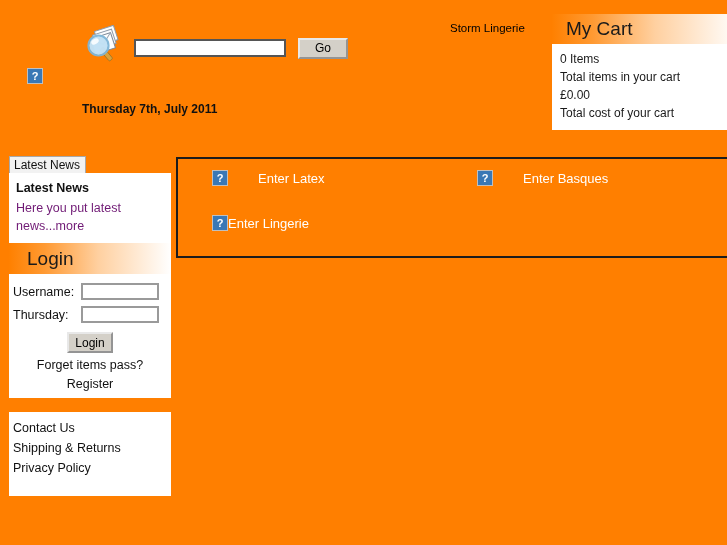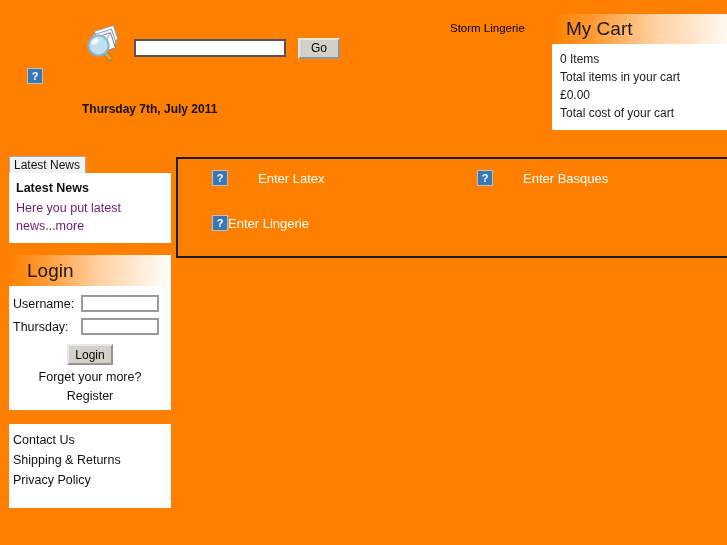--- a/index.html
+++ b/index.html
@@ -62,21 +62,21 @@
     box-sizing: border-box;
     border: 2px solid #555555;
     background: #ffffff;
     font-family: "Liberation Sans", sans-serif;
     font-size: 12px;
     padding: 1px 3px;
     outline: none;
   }
   #go-button {
     margin-left: 12px;
-    width: 42px;
+    width: 50px;
     height: 21px;
     box-sizing: border-box;
     background: #d4d0c8;
     border: 2px outset #e8e8e8;
     font-family: "Liberation Sans", sans-serif;
     font-size: 12px;
     color: #000;
     cursor: pointer;
     padding: 0;
     line-height: 16px;
@@ -162,21 +162,20 @@
   }
   #news-text {
     font-size: 12.5px;
     color: #701a75;
     padding: 0 8px 0 7px;
     line-height: 18px;
   }
 
   
   #login-panel {
-    margin-top: 12px;
     width: 162px;
     height: 155px;
     box-sizing: border-box;
   }
   .form-row {
     display: flex;
     align-items: center;
     padding: 3px 8px 3px 4px;
   }
   .form-row label {
@@ -323,21 +322,21 @@
         <label>Username:</label>
         <input type="text" value="" style="">
       </div>
       <div class="form-row">
         <label>Thursday:</label>
         <input type="password" value="" style="">
       </div>
       <div id="login-button-row">
         <button id="login-button">Login</button>
       </div>
-      <a href="#" class="login-link">Forget your more?</a>
+      <a href="#" class="login-link">Forget items pass?</a>
       <a href="#" class="login-link" id="register-link">Register</a>
     </div>
   </div>
 
   <div id="services-panel" class="panel">
     <div class="panel-body">
       <a href="#" class="service-link">Contact Us</a>
       <a href="#" class="service-link">Shipping &amp; Returns</a>
       <a href="#" class="service-link">Privacy Policy</a>
     </div>

